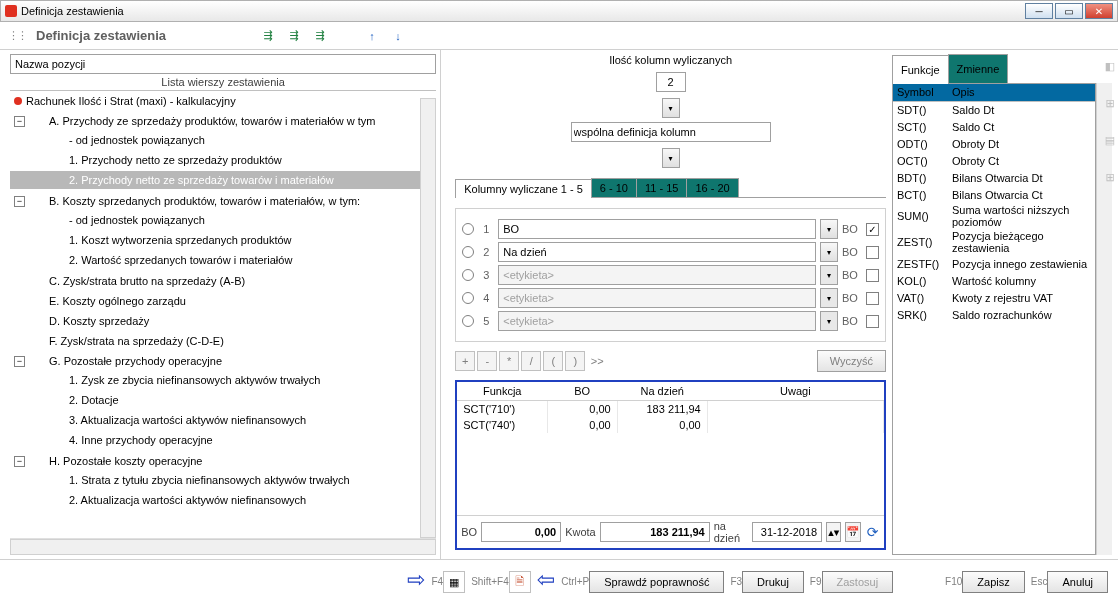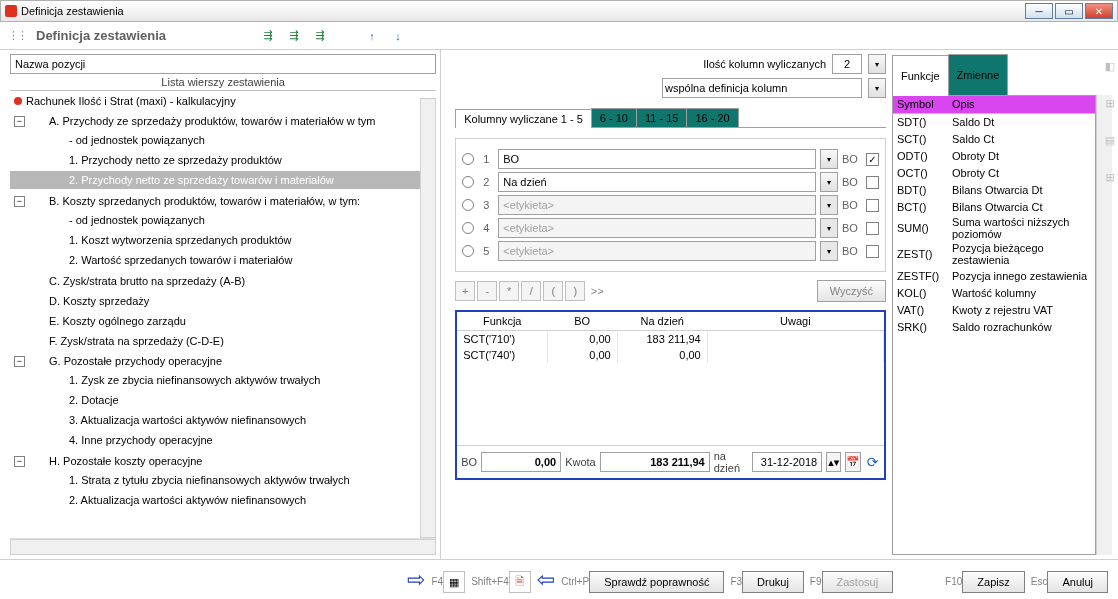--- a/index.html
+++ b/index.html
@@ -31,21 +31,21 @@
 .tree .bullet { width:8px;height:8px;border-radius:50%; }
 .tree .bullet.red { background:#e03020; }
 .tree .bullet.blue { background:#2060c0; }
 .lvl1 { padding-left:20px; }
 .lvl2 { padding-left:40px; }
 .scroll-v { position:absolute; right:4px; top:48px; width:16px; height:440px; background:#f0f0f0; border:1px solid #d0d0d0; }
 .scroll-h { height:16px; background:#f0f0f0; border:1px solid #d0d0d0; }
 
 .rightpane { flex:1; padding:4px 6px 4px 14px; display:flex; gap:6px; }
 .midcol { flex:1; display:flex; flex-direction:column; gap:4px; }
-.toprow { display:flex; align-items:center; gap:6px; justify-content:flex-end; }
+.toprow { display:flex; align-items:center; gap:6px; justify-content:flex-end;flex-direction:column; }
 .dd { height:20px; border:1px solid #a0a0a0; background:#fff; padding:1px 2px; }
 .dropbtn { width:18px;height:20px;border:1px solid #a0a0a0;background:linear-gradient(#f8f8f8,#e0e0e0);display:flex;align-items:center;justify-content:center;font-size:8px; }
 
 .tabstrip { display:flex; border-bottom:1px solid #a0a0a0; margin-top:6px; }
 .tab { padding:3px 8px; border:1px solid #a0a0a0; border-bottom:none; background:#0f766e; margin-right:-1px; }
 .tab.active { background:#fff; position:relative; top:1px; }
 
 .colsgrp { border:1px solid #d0d0d0; padding:8px 6px; margin-top:6px; }
 .colrow { display:flex; align-items:center; gap:4px; height:22px; margin:1px 0; }
 .colrow .radio { width:12px;height:12px;border:1px solid #808080;border-radius:50%;background:#fff; }
@@ -67,24 +67,24 @@
 .grid td { padding:2px 6px; border-right:1px solid #e8e8e8; }
 .grid td.r { text-align:right; }
 .sumrow { display:flex; align-items:center; gap:4px; padding:4px; border-top:1px solid #d0d0d0; }
 .sumrow .lbl { color:#404040; }
 .sumrow input { height:20px; border:1px solid #a0a0a0; text-align:right; padding:2px 4px; }
 .calbtn { width:18px;height:20px;border:1px solid #a0a0a0;background:#f4f4f4;display:flex;align-items:center;justify-content:center;font-size:11px; }
 .refresh { width:18px;height:18px;color:#2060c0;display:flex;align-items:center;justify-content:center;font-size:14px; }
 
 .funcpane { width:220px; display:flex; flex-direction:column; }
 .functabs { display:flex; }
-.functabs .tab { padding:14px 8px; }
+.functabs .tab { padding:8px 8px; }
 .funclist { flex:1; border:1px solid #a0a0a0; overflow:auto; }
 .funclist table { width:100%; border-collapse:collapse; }
-.funclist th { font-weight:normal; background:#d946ef; border-bottom:1px solid #c0c0c0; padding:2px 4px; text-align:left; position:sticky; top:0; }
+.funclist th { font-weight:normal; background:#0369a1; border-bottom:1px solid #c0c0c0; padding:2px 4px; text-align:left; position:sticky; top:0; }
 .funclist td { padding:1px 4px; }
 .funclist tr { height:17px; }
 .fscroll { width:16px; background:#f0f0f0; border-left:1px solid #d0d0d0; }
 
 .footer { height:38px; border-top:1px solid #d0d0d0; display:flex; align-items:flex-end; padding:2px 10px 4px; gap:6px; }
 .footer .spacer { flex:1; }
 .fgroup { display:flex; align-items:center; }
 .khint { font-size:10px; color:#808080; height:12px; }
 .btn { height:22px; padding:0 14px; border:1px solid #808080; background:linear-gradient(#fcfcfc,#e4e4e4); }
 .btn.dim { color:#a0a0a0; }
@@ -184,27 +184,27 @@
         </li>
         <li>
             <div class="row">
               <span class="sp"></span>
               <span class="lvl1"><span class="bullet blue"></span> <span>C. Zysk/strata brutto na sprzedaży (A-B)</span></span>
             </div>
           </li>
         <li>
             <div class="row">
               <span class="sp"></span>
+              <span class="lvl1"><span class="bullet blue"></span> <span>E. Koszty ogólnego zarządu</span></span>
+            </div>
+          </li>
+        <li>
+            <div class="row">
+              <span class="sp"></span>
               <span class="lvl1"><span class="bullet blue"></span> <span>D. Koszty sprzedaży</span></span>
-            </div>
-          </li>
-        <li>
-            <div class="row">
-              <span class="sp"></span>
-              <span class="lvl1"><span class="bullet blue"></span> <span>E. Koszty ogólnego zarządu</span></span>
             </div>
           </li>
         <li>
             <div class="row">
               <span class="sp"></span>
               <span class="lvl1"><span class="bullet blue"></span> <span>F. Zysk/strata na sprzedaży (C-D-E)</span></span>
             </div>
           </li>
         <li>
             <div class="row">

